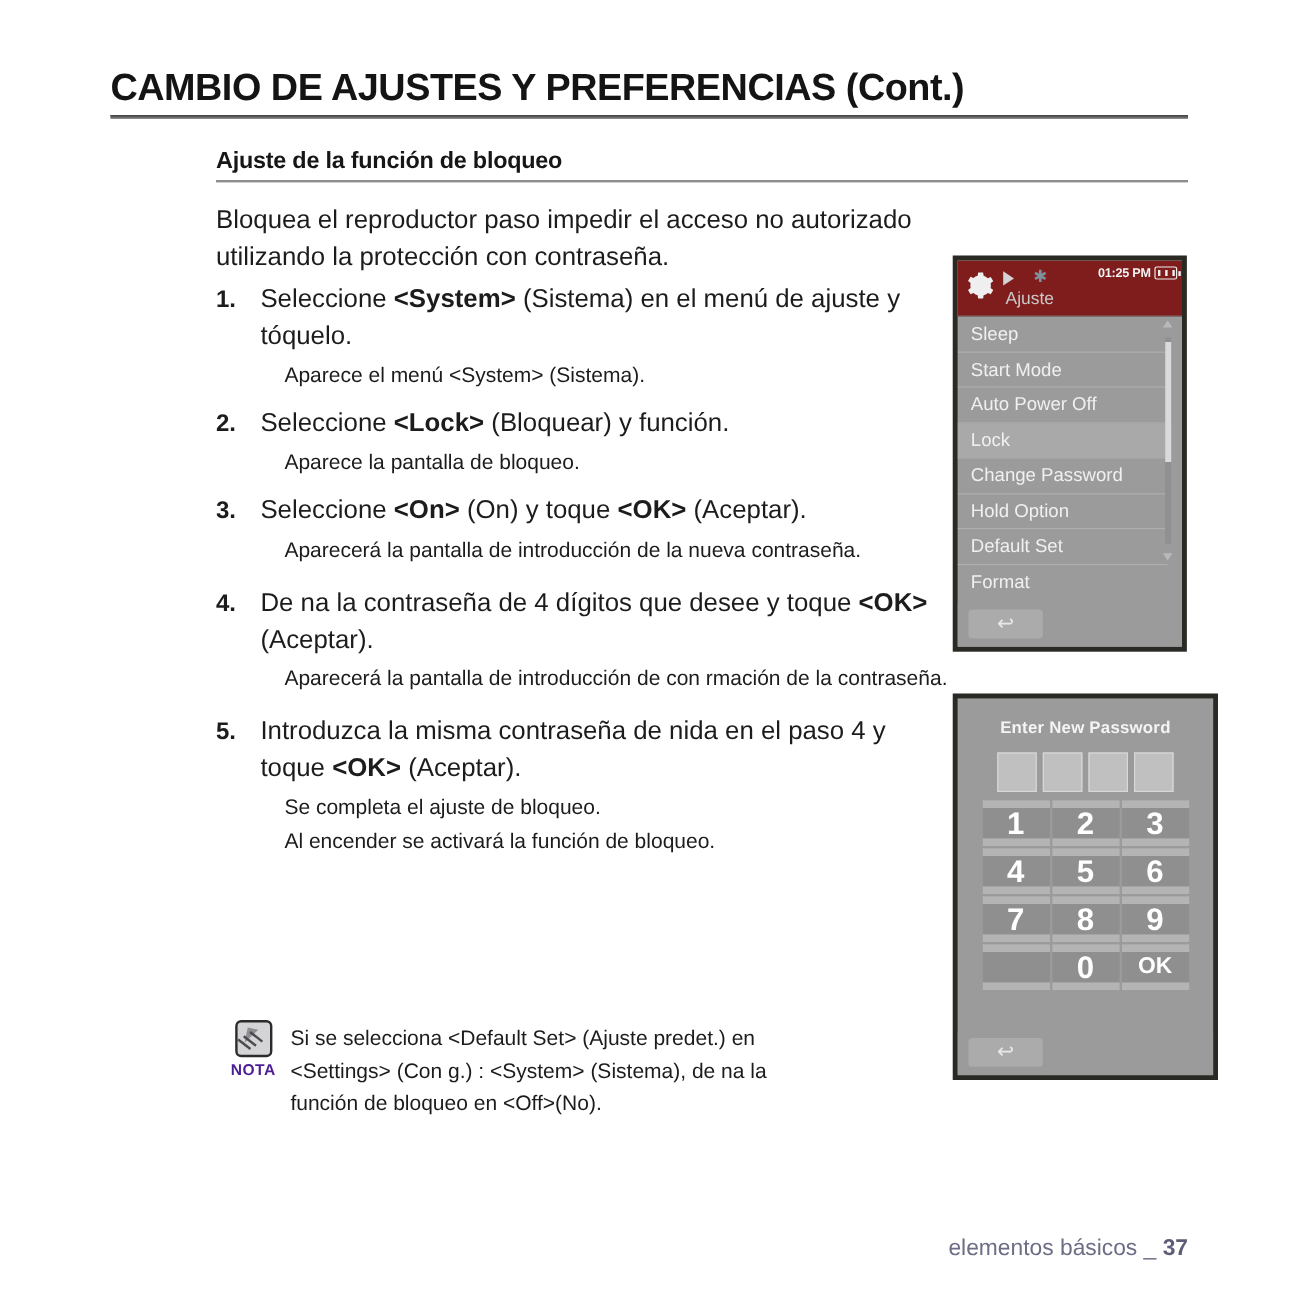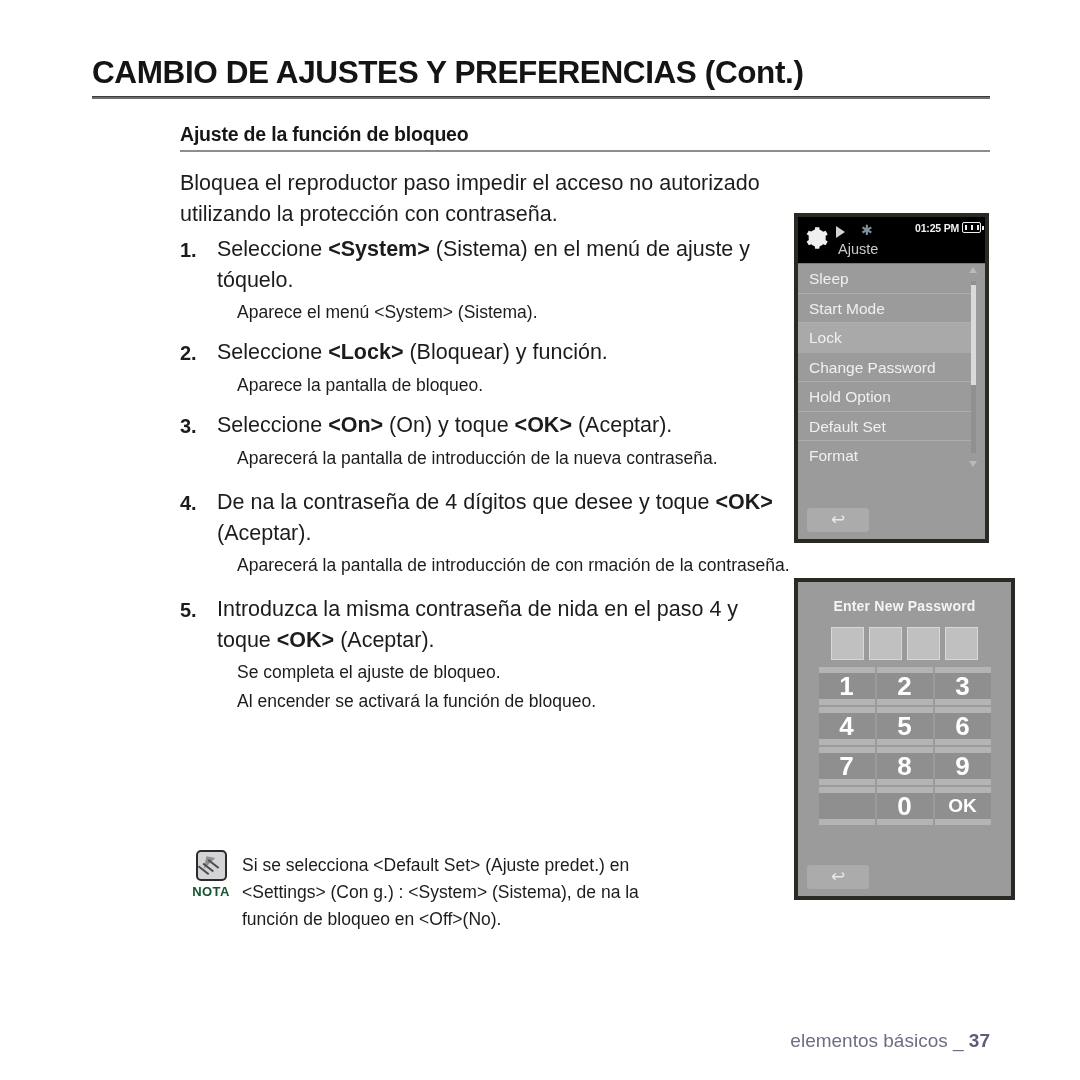--- a/index.html
+++ b/index.html
@@ -125,21 +125,21 @@
     width: 13px; height: 2px;
     background: #4a4a4f;
     transform: rotate(38deg);
     box-shadow: -2px 6px 0 0 #4a4a4f, -4px 11px 0 0 #4a4a4f;
   }
   .note-label {
     font-size: 13px;
     font-weight: bold;
     letter-spacing: 0.4px;
     margin-top: 3px;
-    color: #14532d;
+    color: #4c1d95;
   }
   .note-text {
     flex: 1 1 auto;
     font-size: 17.5px;
     line-height: 27px;
     color: #1c1c1c;
     padding-top: 4px;
   }
 
   
@@ -159,21 +159,21 @@
     background: #9b9b9b;
     overflow: hidden;
   }
   #device-menu { left: 794px; top: 213px; width: 195px; height: 330px; }
   #device-pad  { left: 794px; top: 578px; width: 221px; height: 322px; }
 
   
   .statusbar {
     position: relative;
     height: 47px;
-    background: #000000;
+    background: #7f1d1d;
     border-bottom: 1px solid #7a7a7a;
   }
   .gear {
     position: absolute; left: 5px; top: 8px;
     width: 26px; height: 26px;
     color: #efefef;
   }
   .play-tri {
     position: absolute; left: 38px; top: 9px;
     width: 0; height: 0;
@@ -410,20 +410,21 @@
     <div class="clock">01:25 PM</div>
     <div class="battery">
         <i></i>
       </div>
     <div class="screen-label">Ajuste</div>
   </div>
 
   <div class="menu-list">
     <div class="menu-item"><span>Sleep</span></div>
     <div class="menu-item"><span>Start Mode</span></div>
+    <div class="menu-item"><span>Auto Power Off</span></div>
     <div class="menu-item sel"><span>Lock</span></div>
     <div class="menu-item"><span>Change Password</span></div>
     <div class="menu-item"><span>Hold Option</span></div>
     <div class="menu-item"><span>Default Set</span></div>
     <div class="menu-item last"><span>Format</span></div>
   </div>
 
   <div class="scroll-col">
     <div class="sc-up"></div>
     <div class="sc-track"></div>

